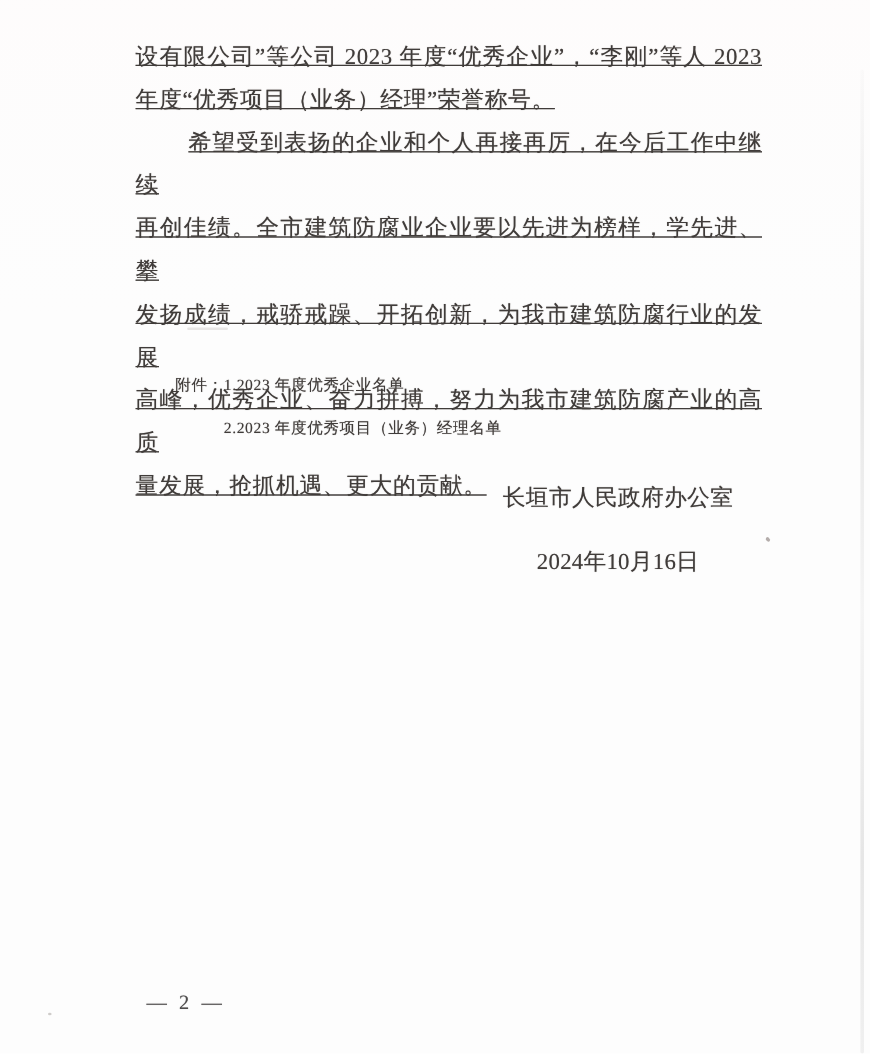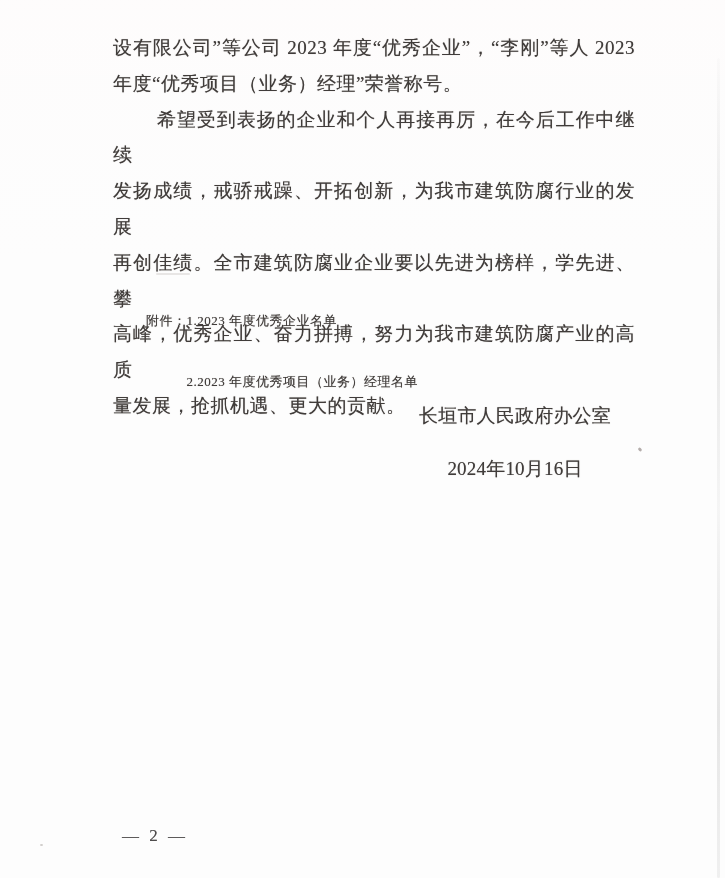--- a/index.html
+++ b/index.html
@@ -45,20 +45,21 @@
   .body-text {
     position: absolute;
     left: 113px;
     top: 30px;
     width: 522px;
     font-size: 19px;
     line-height: 35.8px;
     color: var(--ink);
     text-shadow: 0 0 0.7px rgba(64,58,55,0.55);
     letter-spacing: 0.5px;
+    text-decoration: underline;
   }
   .line { white-space: nowrap; }
   .line.fill {
     text-align: justify;
     text-align-last: justify;
     text-justify: inter-character;
     white-space: normal;
   }
   .line.indent { text-indent: 44px; }
 
@@ -67,21 +68,21 @@
     left: 146px;
     top: 303px;
     display: flex;
     align-items: flex-start;
     font-size: 13px;
     line-height: 35.8px;
     color: var(--ink);
     text-shadow: 0 0 0.7px rgba(64,58,55,0.55);
     letter-spacing: 0.5px;
   }
-  .attachment-items { display: flex; flex-direction: column; gap: 25px; }
+  .attachment-items { display: flex; flex-direction: column; }
 
   .signoff {
     position: absolute;
     top: 398px;
     right: 114px;
     width: 192px;
     font-size: 19px;
     line-height: 35.5px;
     color: var(--ink);
     text-shadow: 0 0 0.7px rgba(64,58,55,0.55);
@@ -107,22 +108,22 @@
 
   <div class="scan-edge"></div>
   <div class="speck speck-1"></div>
   <div class="speck speck-2"></div>
   <div class="speck speck-3"></div>
 
   <div class="body-text">
     <div class="line fill">设有限公司”等公司 2023 年度“优秀企业”，“李刚”等人 2023</div>
     <div class="line">年度“优秀项目（业务）经理”荣誉称号。</div>
     <div class="line fill indent">希望受到表扬的企业和个人再接再厉，在今后工作中继续</div>
+    <div class="line fill">再创佳绩。全市建筑防腐业企业要以先进为榜样，学先进、攀</div>
     <div class="line fill">发扬成绩，戒骄戒躁、开拓创新，为我市建筑防腐行业的发展</div>
-    <div class="line fill">再创佳绩。全市建筑防腐业企业要以先进为榜样，学先进、攀</div>
     <div class="line fill">高峰，优秀企业、奋力拼搏，努力为我市建筑防腐产业的高质</div>
     <div class="line">量发展，抢抓机遇、更大的贡献。</div>
   </div>
 
   <div class="attachment">
     <span class="attachment-label">附件：</span>
     <span class="attachment-items">
       <span class="line">1.2023 年度优秀企业名单</span>
       <span class="line">2.2023 年度优秀项目（业务）经理名单</span>
     </span>

